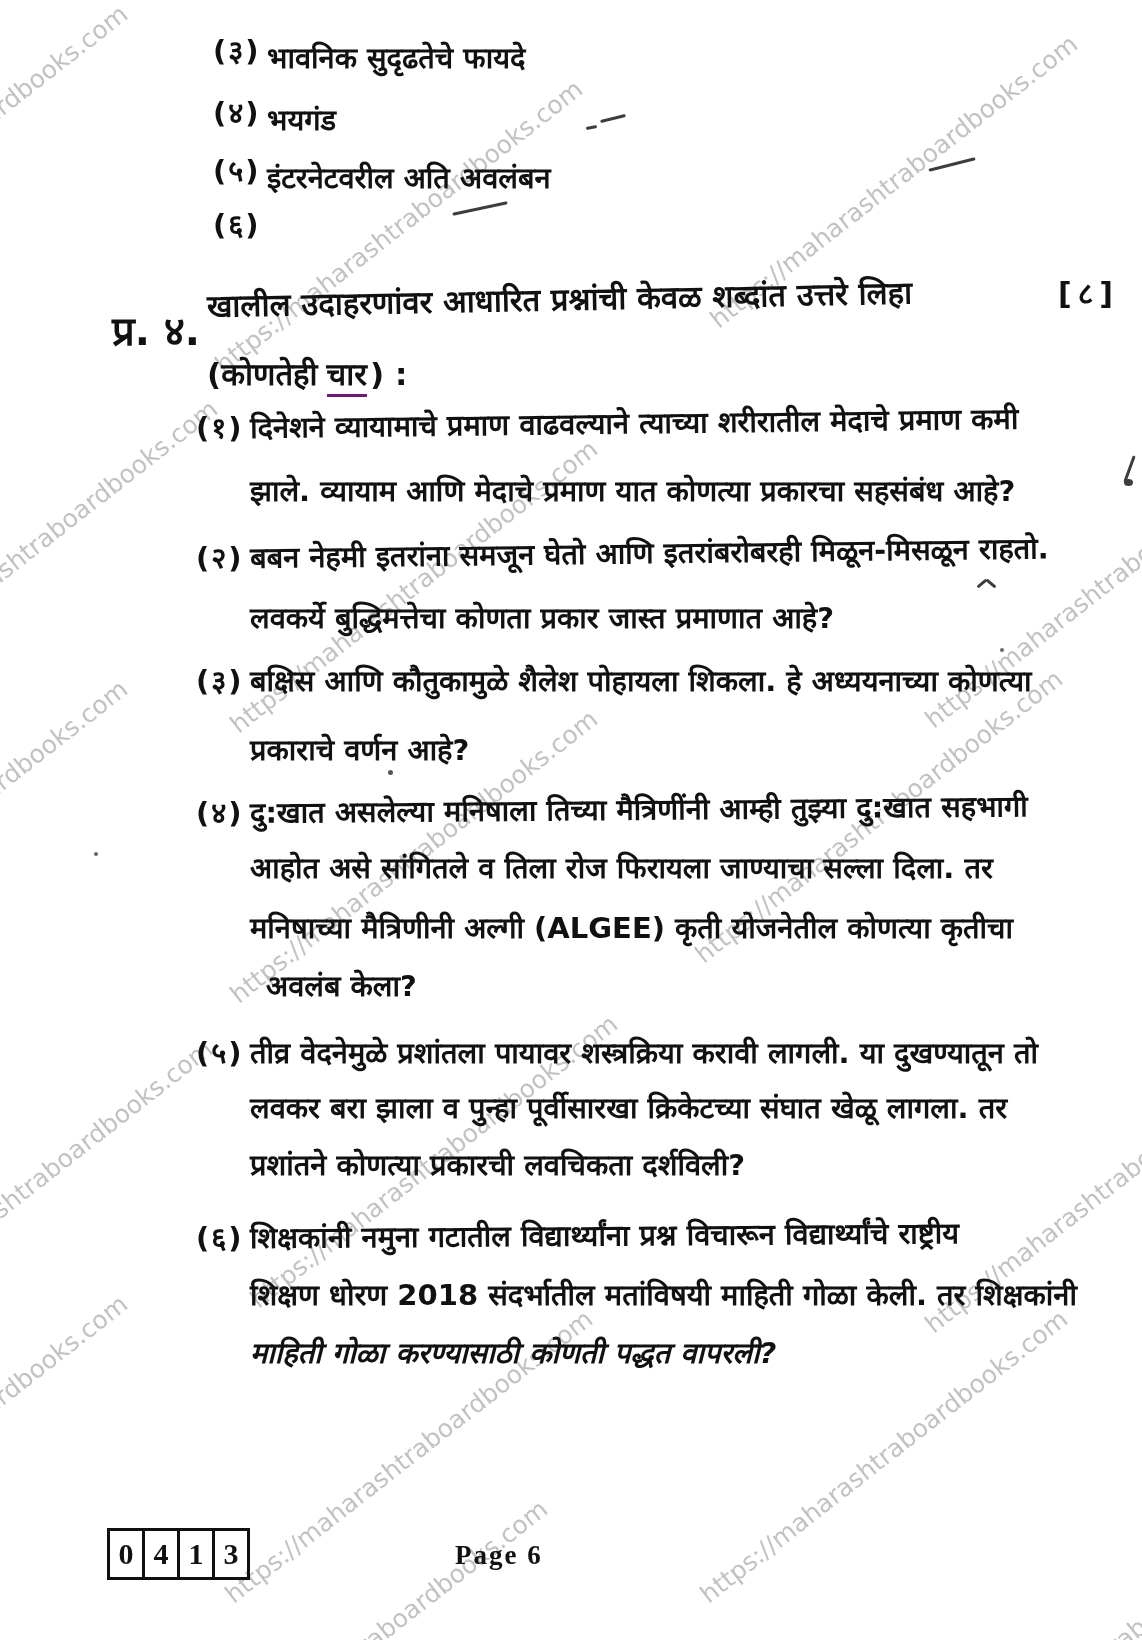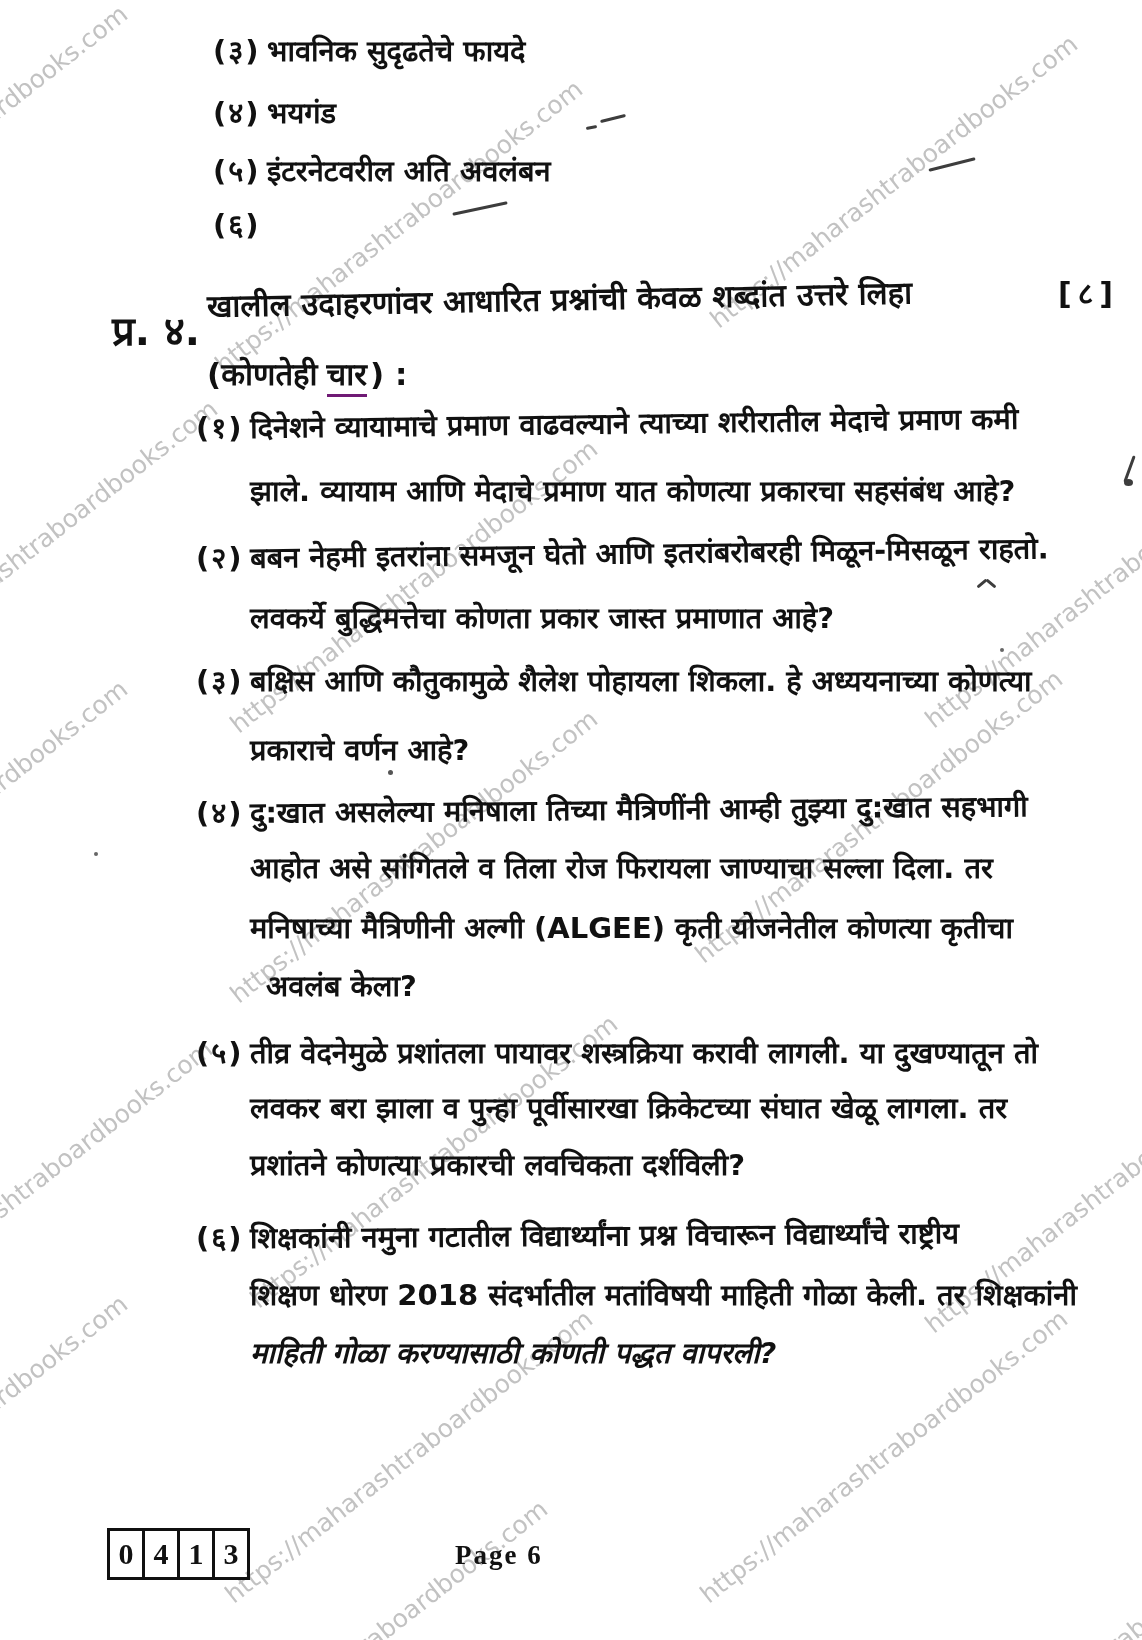--- a/index.html
+++ b/index.html
@@ -18,21 +18,21 @@
   .w4{left:-195px;top:532px;} .w5{left:185px;top:572px;} .w6{left:880px;top:567px;}
   .w7{left:-285px;top:812px;} .w8{left:185px;top:842px;} .w9{left:650px;top:802px;}
   .w10{left:-200px;top:1172px;} .w11{left:205px;top:1147px;} .w12{left:880px;top:1172px;}
   .w13{left:-285px;top:1427px;} .w14{left:180px;top:1442px;} .w15{left:655px;top:1442px;}
   .w16{left:135px;top:1632px;} .w17{left:885px;top:1632px;}
   
   .num, .txt, .qn, .bline, .qlabel, .qhead, .qconstraint, .marks {
     position:absolute; font-weight:700; white-space:nowrap;
   }
   .num { left:213px; font-size:29px; letter-spacing:2px; }
-  .txt { left:267px; font-size:29px; }
+  .txt { left:267px; font-size:29px;margin-top:7px; }
   .t1{top:30px;} .t2{top:92px;} .t3{top:150px;} .t4{top:204px;}
   .qlabel { left:112px; top:302px; font-size:40px; }
   .qhead  { left:207px; top:284px; font-size:31px; transform:rotate(-1.1deg); transform-origin:left center; }
   .marks  { left:1058px; top:272px; font-size:30px; letter-spacing:6px; }
   .qconstraint { left:207px; top:352px; font-size:31px; }
   .count-word { border-bottom:3px solid #701a75; margin:0 3px 0 9px; padding-bottom:2px; }
   .qn { left:196px; font-size:29px; letter-spacing:2px; }
   .bline { left:250px; font-size:29px; }
   .q1n{top:407px;} .q1l1{top:407px; transform:rotate(-0.7deg); transform-origin:left center;}
   .q1l2{top:470px;}

